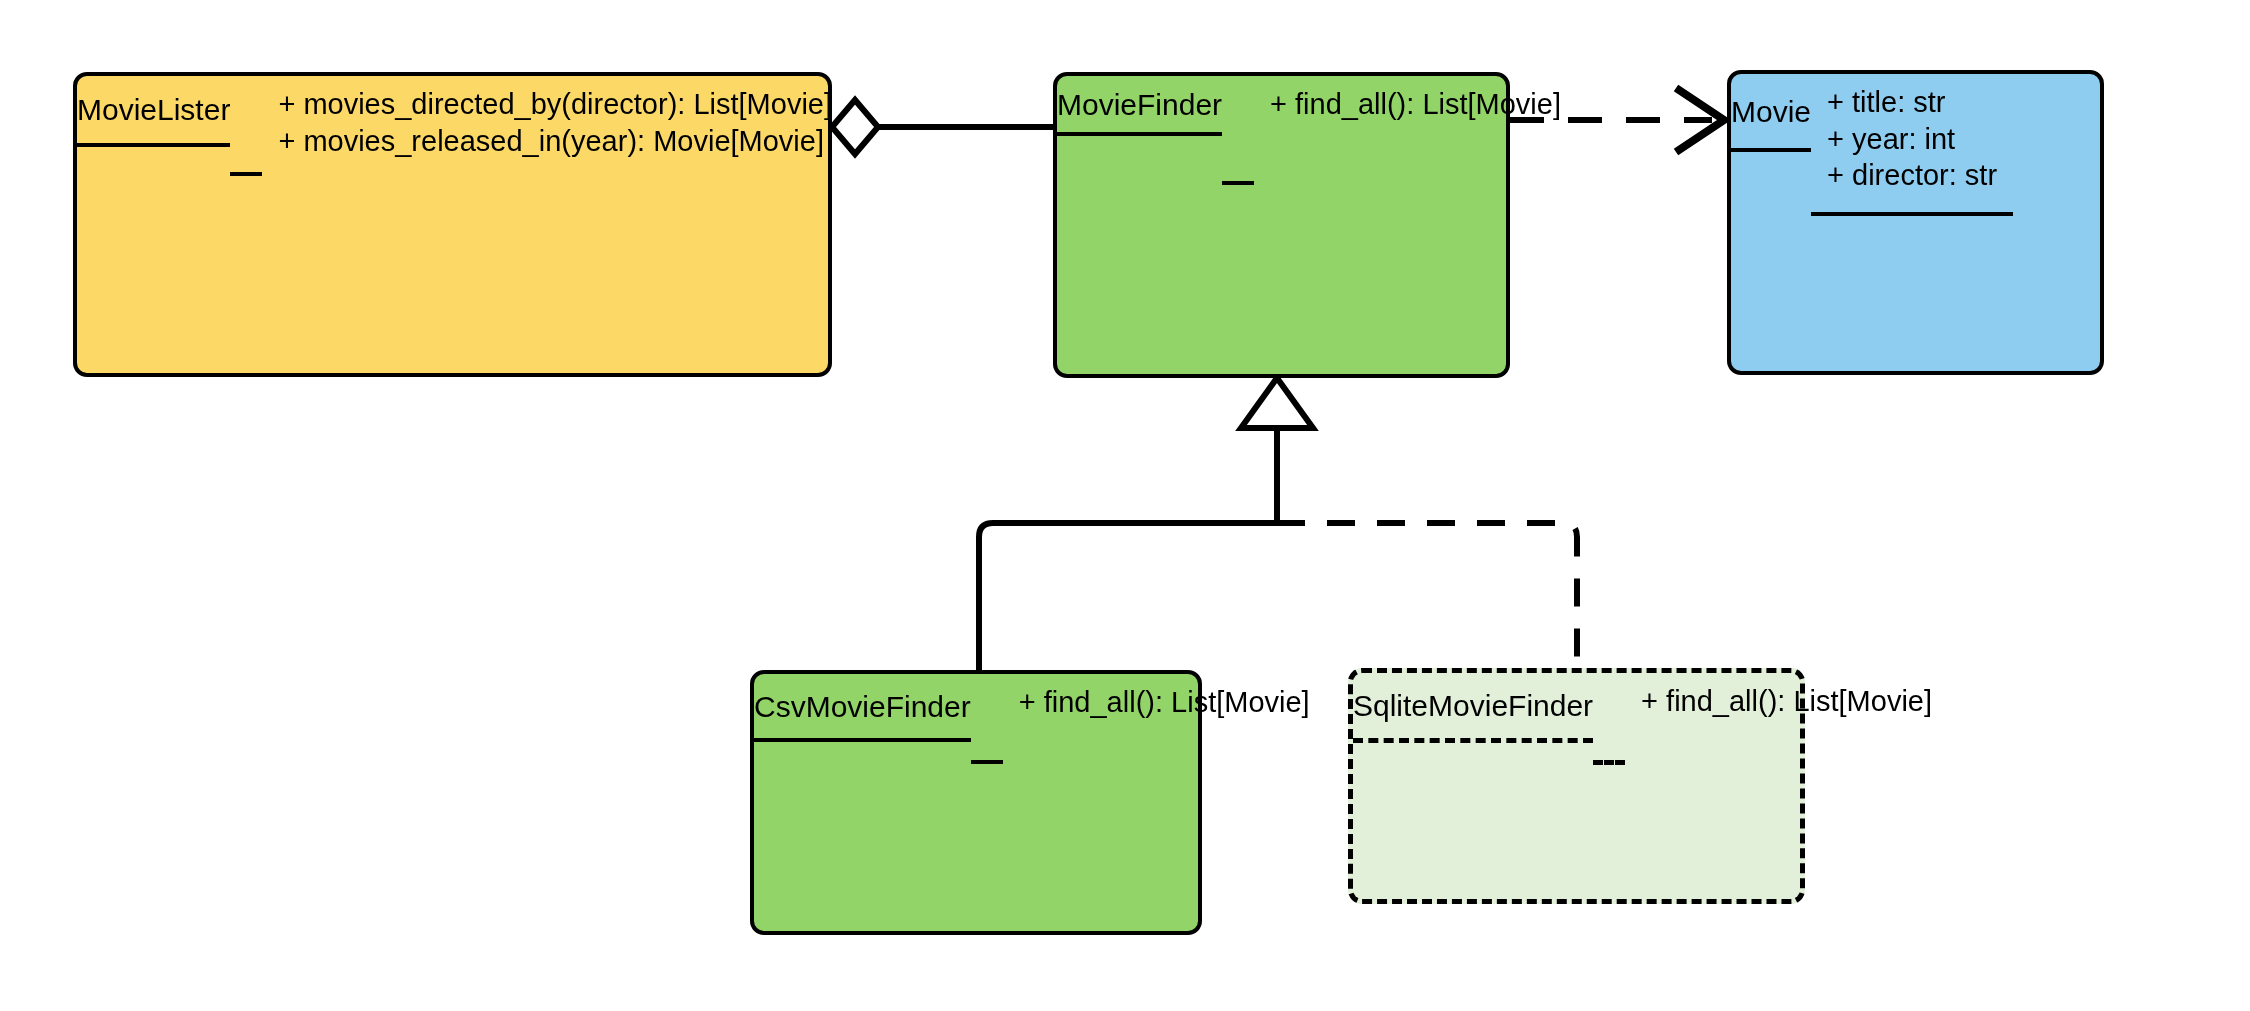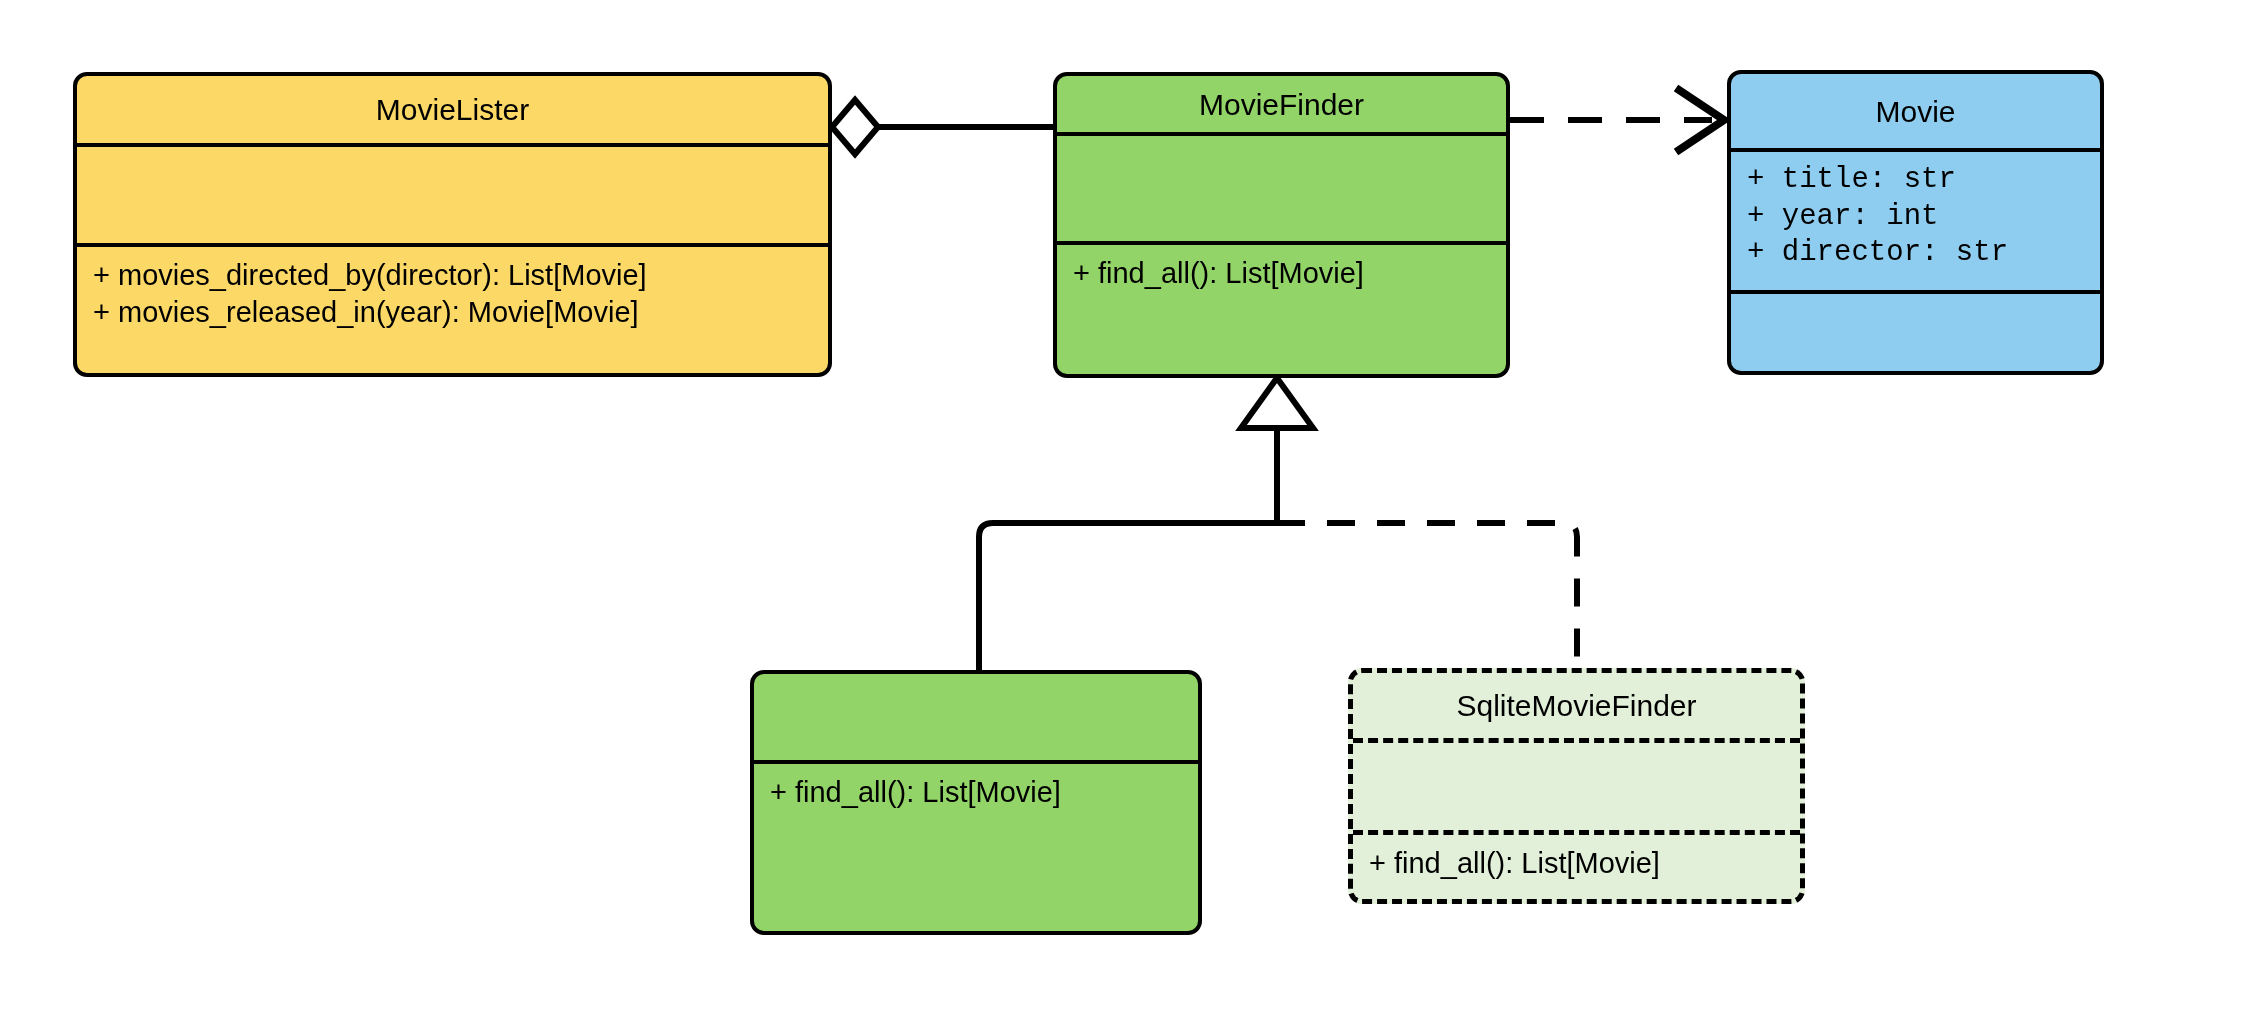--- a/index.html
+++ b/index.html
@@ -24,21 +24,21 @@
     top: 0;
     width: 2250px;
     height: 1011px;
   }
   .uml-class {
     position: absolute;
     box-sizing: border-box;
     border: 4px solid #000000;
     border-radius: 14px;
     display: flex;
-    flex-direction: column;
+    flex-direction: row;
     z-index: 5;
   }
   .uml-class.dashed {
     border-style: dashed;
     border-width: 5px;
   }
   .compartment {
     box-sizing: border-box;
     position: relative;
   }
@@ -47,21 +47,20 @@
     align-items: center;
     justify-content: center;
     border-bottom: 4px solid #000000;
   }
   .uml-class.dashed .compartment.title {
     border-bottom: 5px dashed #000000;
   }
   .compartment.attrs {
     border-bottom: 4px solid #000000;
     padding: 10px 16px 16px 16px;
-    font-family: Liberation Mono, monospace;
   }
   .uml-class.dashed .compartment.attrs {
     border-bottom: 5px dashed #000000;
   }
   .compartment.methods {
     padding: 10px 5px 0 16px;
   }
   .class-name {
     font-size: 30px;
     color: #000000;
@@ -136,20 +135,23 @@
     </div>
     <div class="compartment attrs" style="height:142px;">
       <div class="member">+ title: str</div>
       <div class="member">+ year: int</div>
       <div class="member">+ director: str</div>
     </div>
     <div class="compartment methods" style="flex:1;"></div>
   </div>
 
   <div class="uml-class" style="left:750px; top:670px; width:452px; height:265px; background:#92d468;">
+    <div class="compartment title" style="height:68px;">
+      <span class="class-name">CsvMovieFinder</span>
+    </div>
     <div class="compartment attrs" style="height:90px;"></div>
     <div class="compartment methods" style="flex:1;">
       <div class="member">+ find_all(): List[Movie]</div>
     </div>
   </div>
 
   <div class="uml-class dashed" style="left:1348px; top:668px; width:457px; height:236px; background:#e2f0d9;">
     <div class="compartment title" style="height:70px;">
       <span class="class-name">SqliteMovieFinder</span>
     </div>

